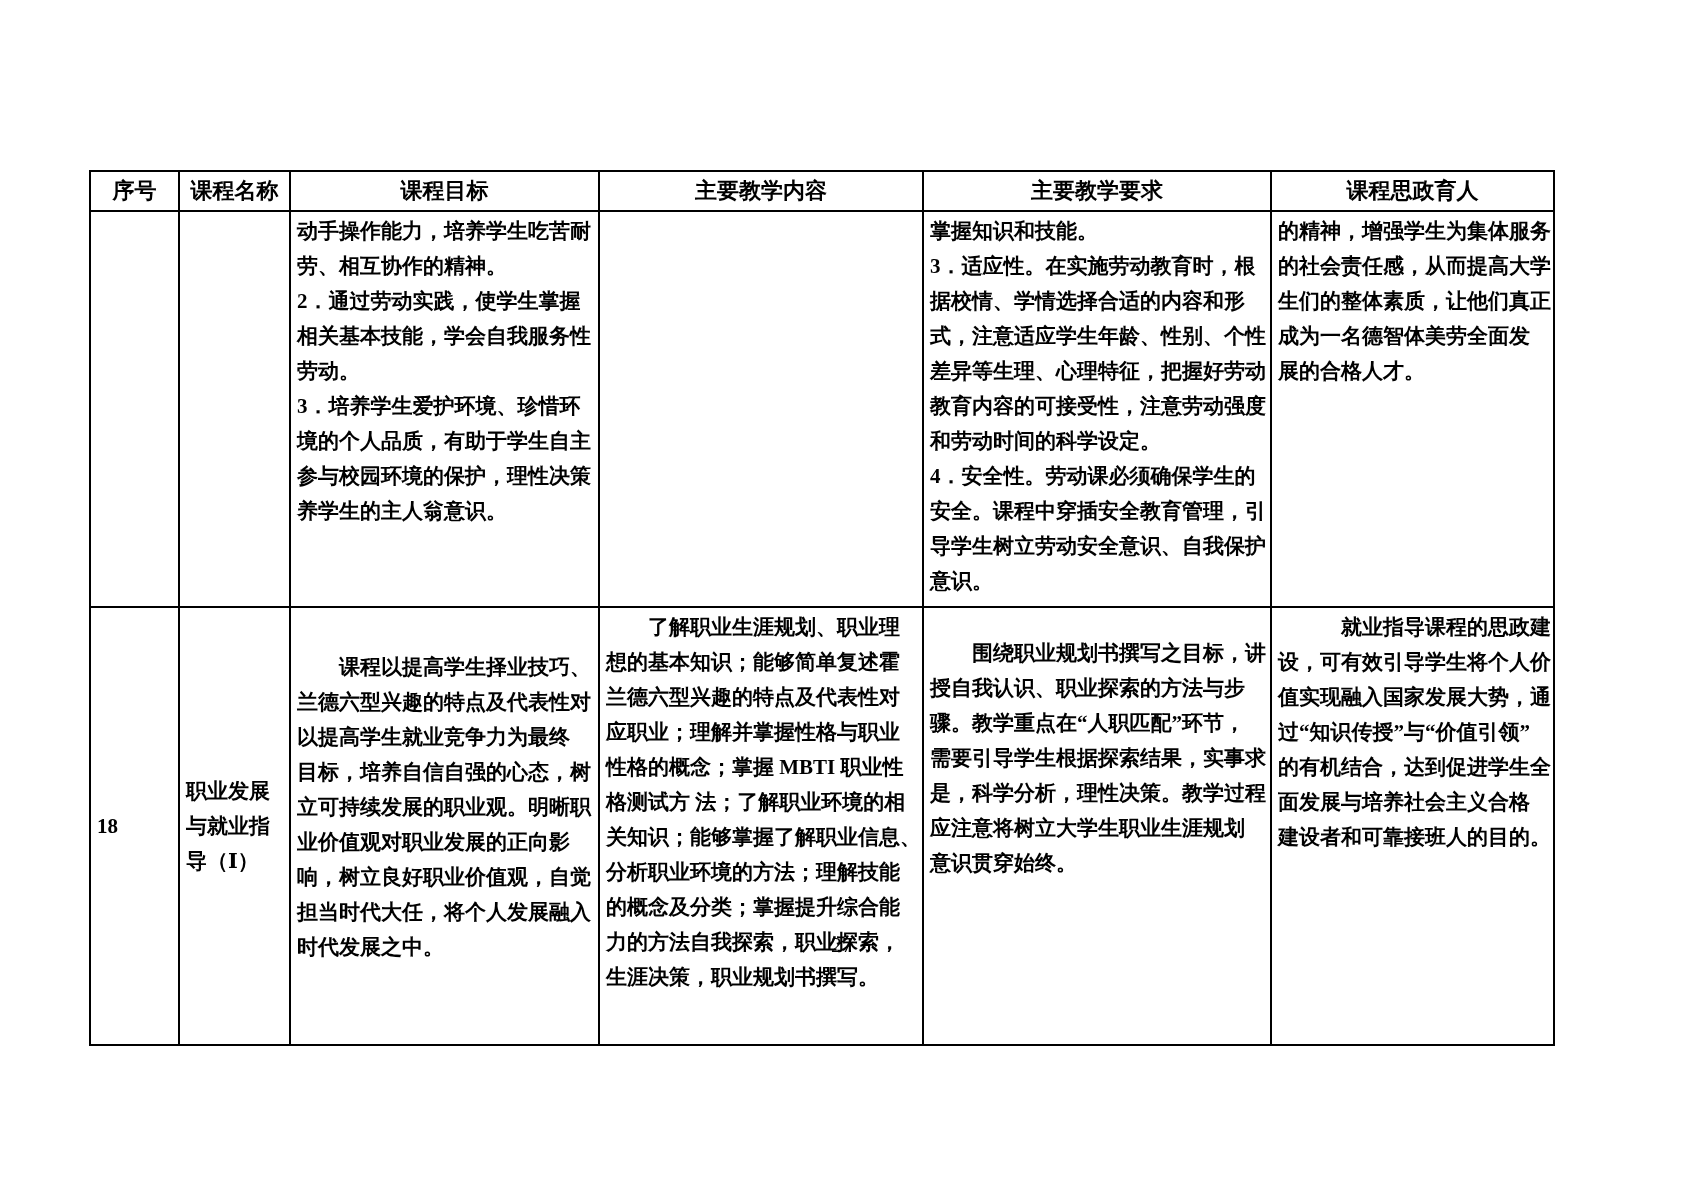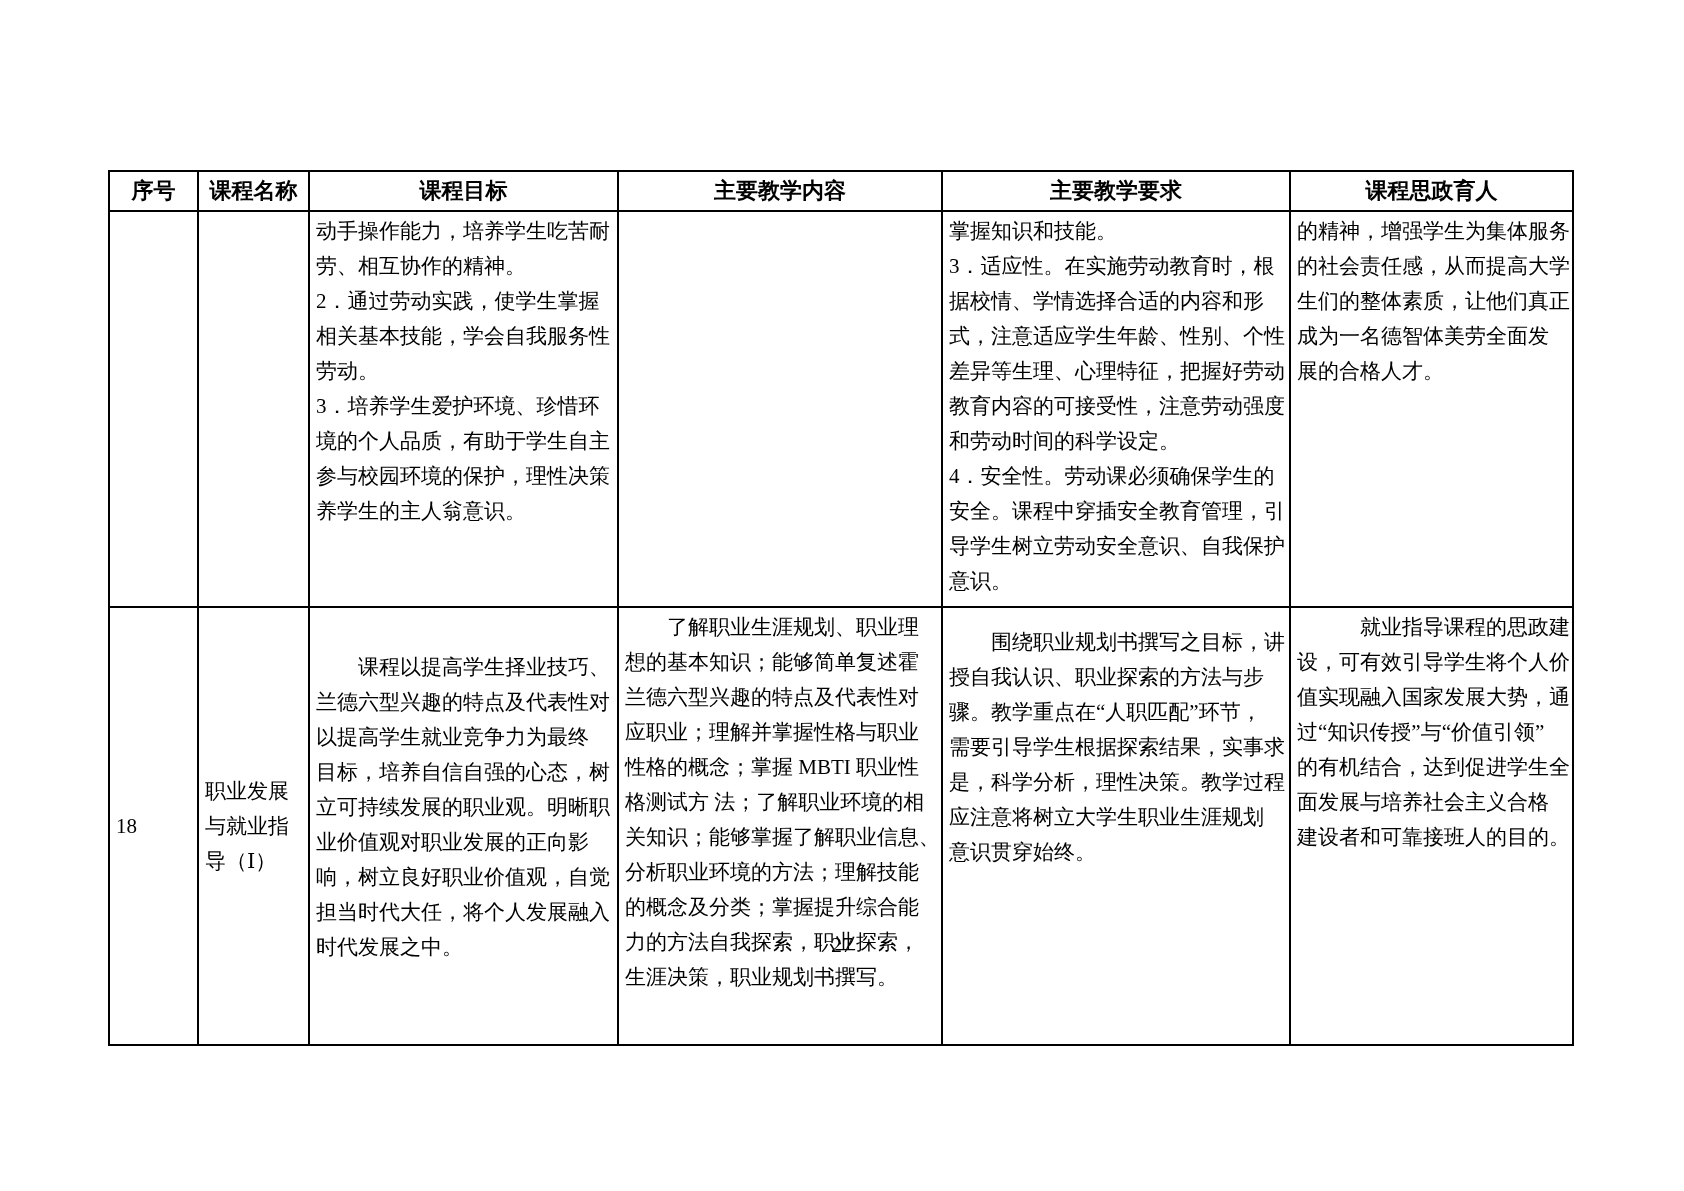--- a/index.html
+++ b/index.html
@@ -9,21 +9,21 @@
   }
   body {
     width: 1684px;
     height: 1191px;
     position: relative;
     font-family: "Liberation Serif", "DejaVu Serif", serif;
     color: #000000;
   }
   .doc-table {
     position: absolute;
-    left: 108px;
+    left: 89px;
     top: 170px;
     width: 1464px;
     border-collapse: collapse;
     table-layout: fixed;
   }
   .doc-table td, .doc-table th {
     border: 2px solid #000000;
     padding: 2px 6px;
     vertical-align: top;
     overflow: hidden;
@@ -32,31 +32,32 @@
     font-size: 22px;
     font-weight: bold;
     text-align: center;
     height: 34px;
     vertical-align: middle;
     padding: 2px 2px;
   }
   .cell-text {
     font-size: 21px;
     line-height: 35px;
+    font-weight: bold;
   }
   .cell-text .line {
     white-space: nowrap;
     height: 35px;
   }
   .row-cont td { height: 390px; }
   .row-19 td { height: 392px; }
   td.va-mid { vertical-align: middle; }
   td.center { text-align: left; }
   td.pt-lg { padding-top: 42px; margin-left: 40px; }
-  td.pt-md { padding-top: 17px; }
+  td.pt-md { padding-top: 28px; }
   td.pt-sm { }
   td.pt-xs { }
   .page-footer {
     position: absolute;
     left: 0;
     top: 932px;
     width: 100%;
     text-align: center;
     font-size: 22px;
   }

